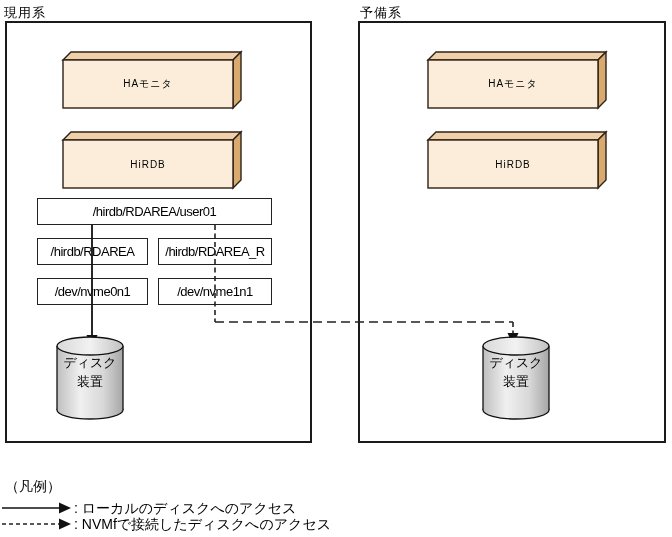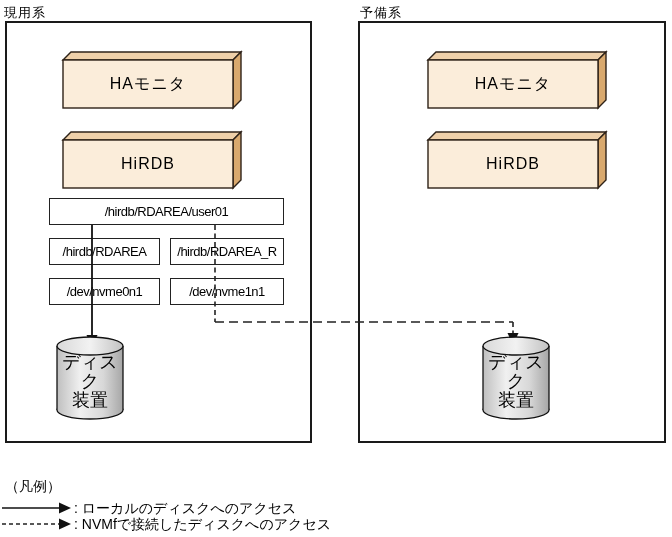--- a/index.html
+++ b/index.html
@@ -29,35 +29,34 @@
   .pathbox{
     position:absolute;
     background:#fff;
     border:1.5px solid #222;
     box-sizing:border-box;
     display:flex;align-items:center;justify-content:center;
     font-size:13px;
     letter-spacing:-0.5px;
     z-index:2;
     white-space:nowrap;
-    margin-left:12px;
   }
   .boxtext{
     position:absolute;
     display:flex;align-items:center;justify-content:center;
-    font-size:16px;
+    font-size:10px;
     letter-spacing:1px;
     z-index:10;
     white-space:nowrap;
     text-align:right;
   }
   .disklabel{
     position:absolute;
     text-align:center;
-    font-size:18px;
+    font-size:13px;
     line-height:19px;
     z-index:10;
   }
   .legendtext{
     position:absolute;
     font-size:14px;
     line-height:14px;
     z-index:10;
     white-space:nowrap;
   }

